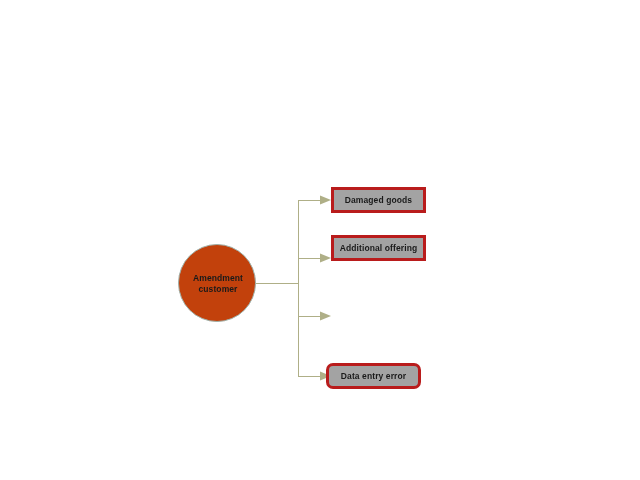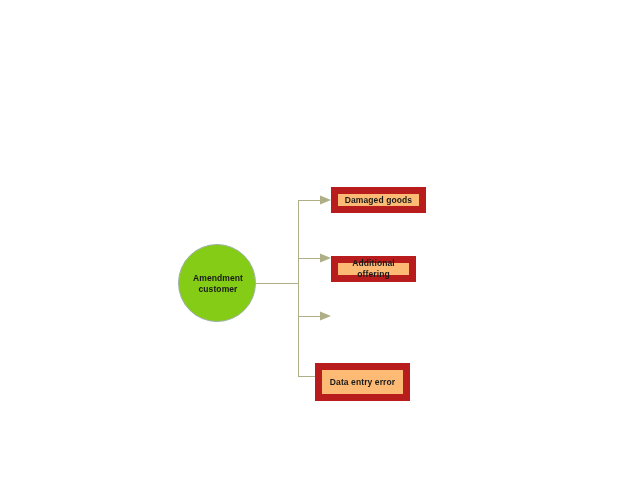--- a/index.html
+++ b/index.html
@@ -42,35 +42,35 @@
     letter-spacing: 0.1px;
   }
   
   .root-node {
     position: absolute;
     left: 178px;
     top: 244px;
     width: 78px;
     height: 78px;
     border-radius: 50%;
-    background: #84cc16;
+    background: #c2410c;
     border: 1px solid #9fb0a8;
     box-sizing: border-box;
   }
   .root-node .node-label {
     left: 0;
     top: 0;
     width: 78px;
     height: 78px;
   }
   
   .leaf-node {
     position: absolute;
-    background: #fdba74;
-    border: 7px solid #b91c1c;
+    background: #a3a3a3;
+    border: 3px solid #b91c1c;
     box-sizing: border-box;
   }
   .leaf-node .node-label {
     left: 0;
     top: 0;
     width: 100%;
     height: 100%;
   }
 </style>
 </head>
@@ -109,26 +109,26 @@
       </span>
     </div>
   </div>
 
   <div class="leaf-node" style="left:331px; top:187px; width:95px; height:26px;">
     <div class="node-label">
       <span>Damaged goods</span>
     </div>
   </div>
 
-  <div class="leaf-node" style="left:331px; top:256px; width:85px; height:26px;">
+  <div class="leaf-node" style="left:331px; top:235px; width:95px; height:26px;">
     <div class="node-label">
       <span>Additional offering</span>
     </div>
   </div>
 
 
-  <div class="leaf-node" style="left:315px; top:363px; width:95px; height:38px;">
+  <div class="leaf-node" style="left:326px; top:363px; width:95px; height:26px;border-radius:7px;">
     <div class="node-label">
       <span>Data entry error</span>
     </div>
   </div>
 
 </div>
 
 </body></html>

